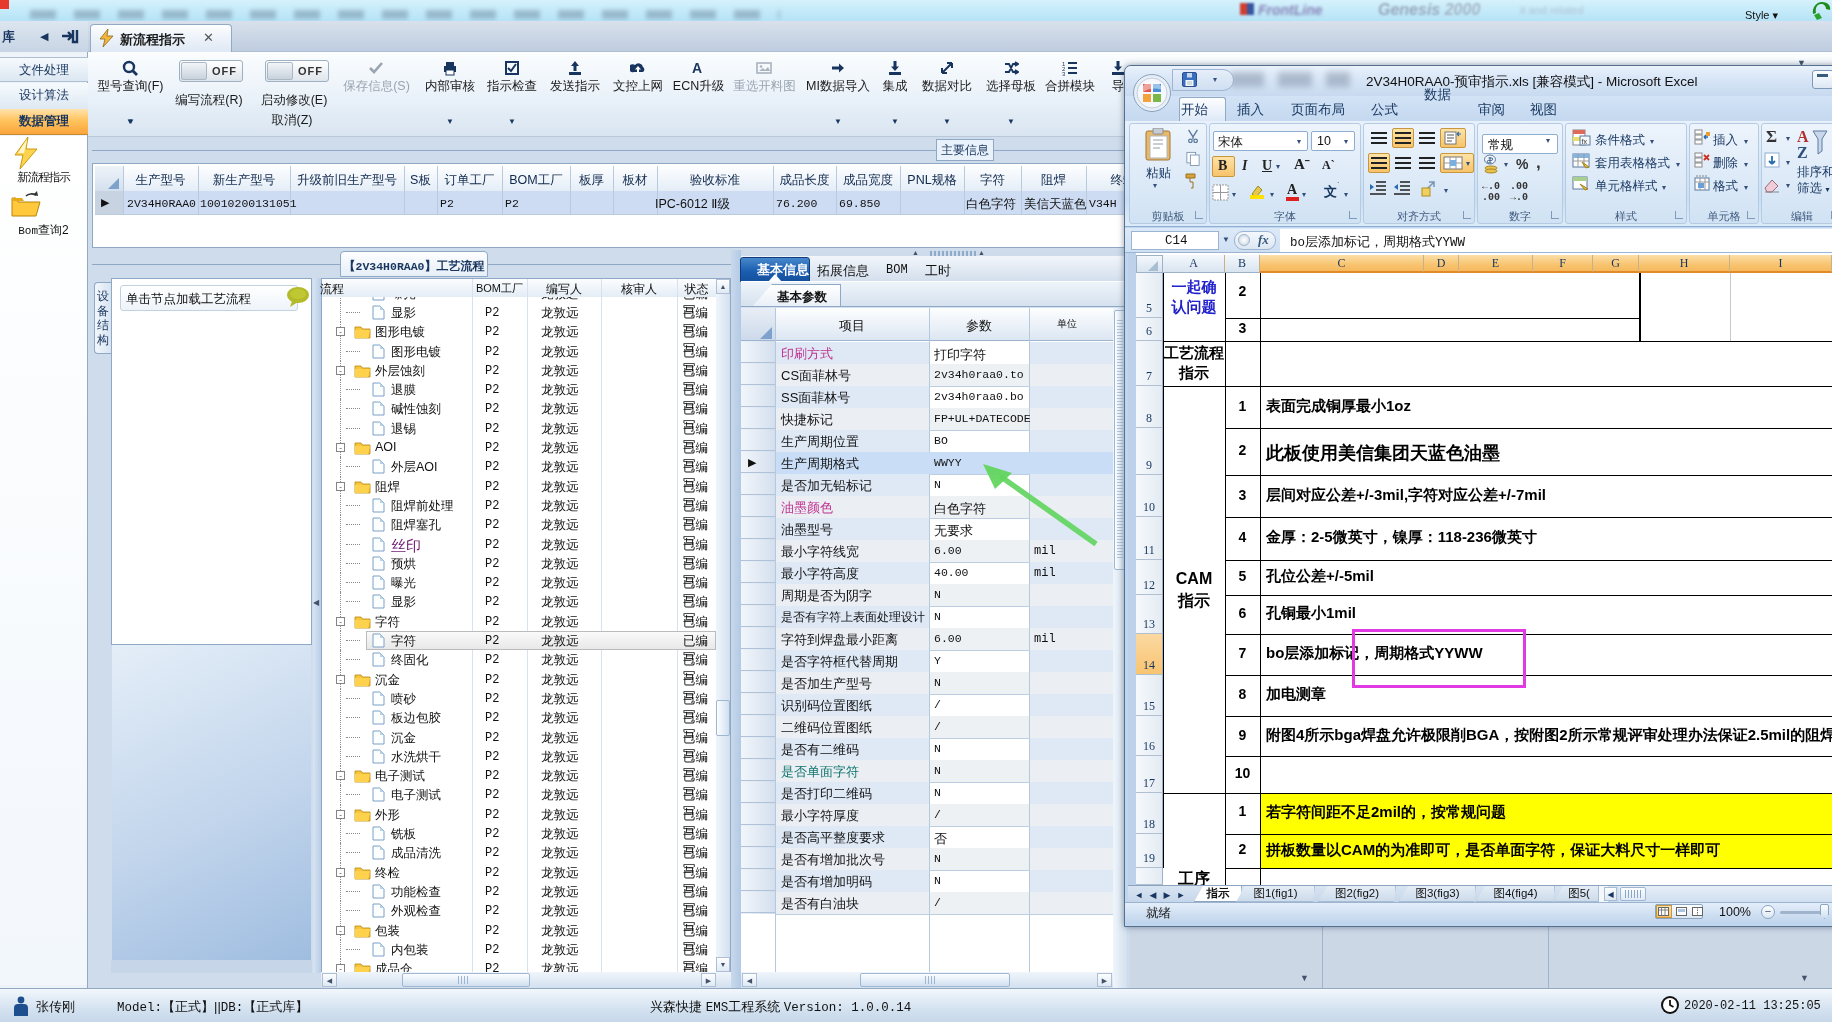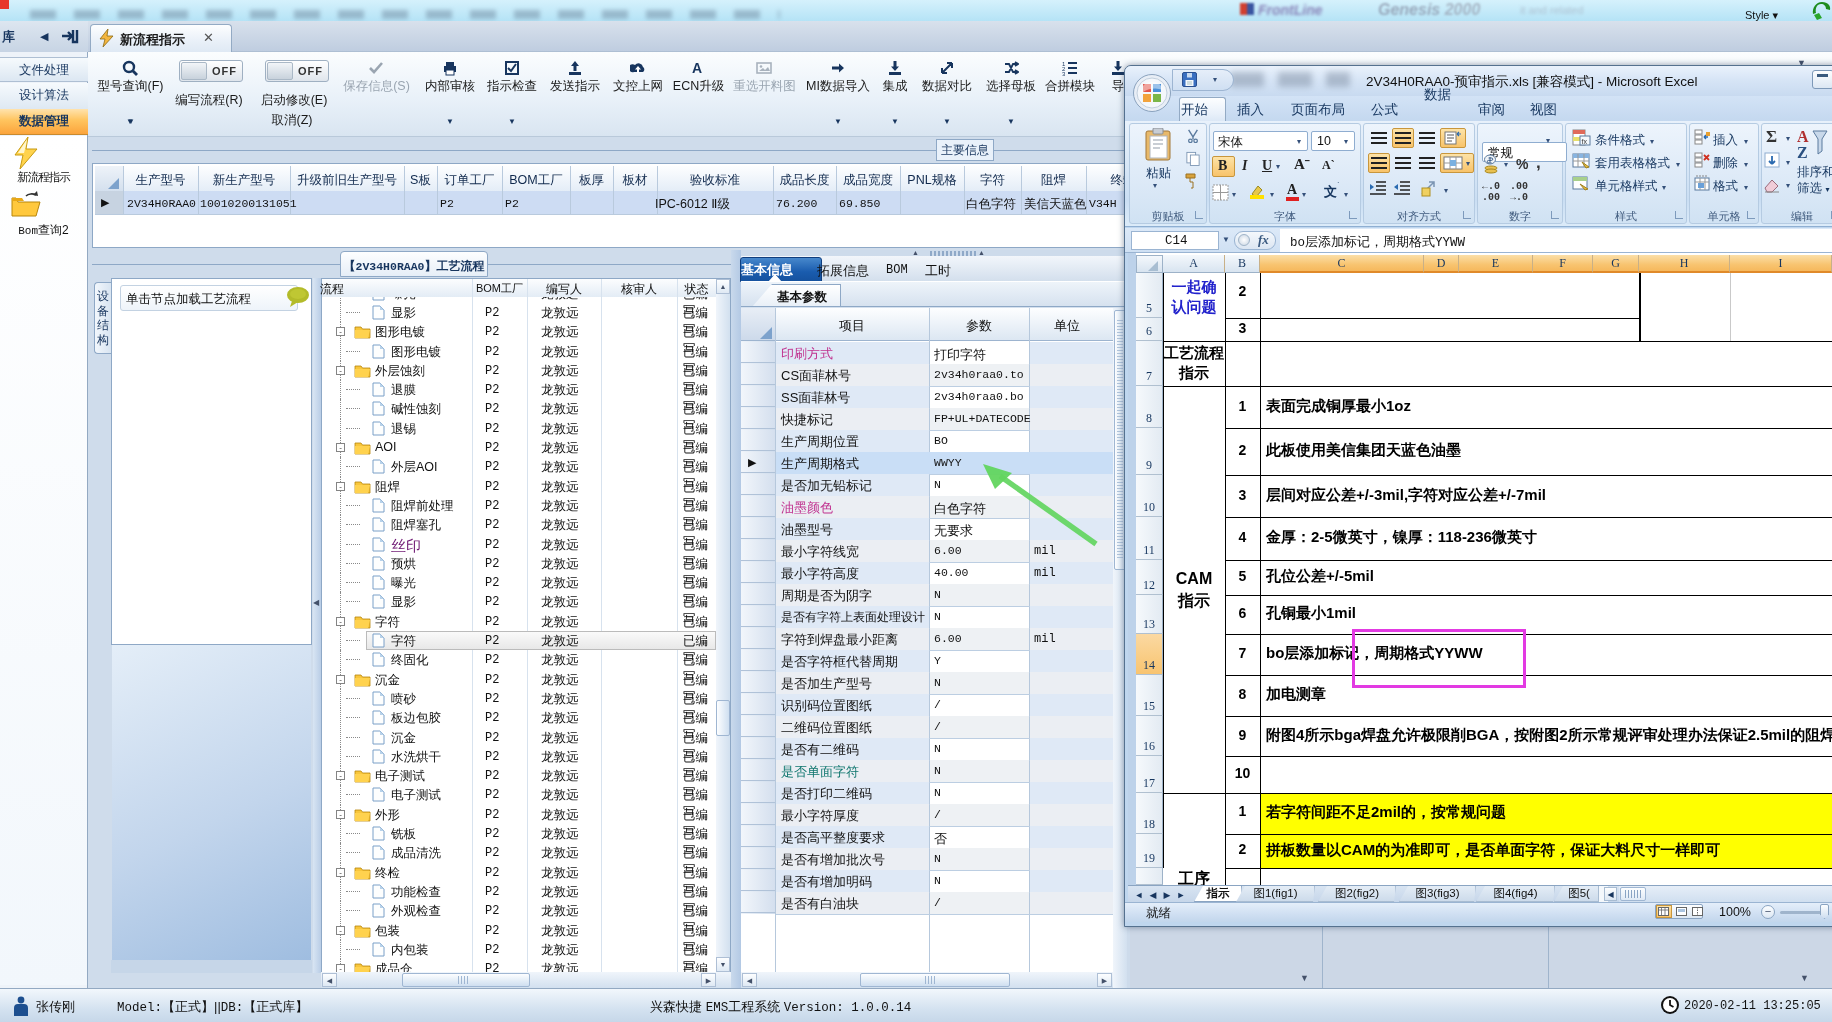--- a/index.html
+++ b/index.html
@@ -602,40 +602,40 @@
 <div class="ab" style="left:402px;top:973px;width:128px;height:14px;background:linear-gradient(#fdfeff,#cfdff0);border:1px solid #9fb6d2;border-radius:2px"></div>
 <div class="ab" style="left:458px;top:976px;width:12px;height:8px;background:repeating-linear-gradient(90deg,#9fb6d2 0 1px,rgba(0,0,0,0) 1px 3px)"></div>
 
 <div class="ab" style="left:731px;top:250px;width:10px;height:738px;background:linear-gradient(90deg,#c9d9ec,#b3c9e4)"></div>
 <div class="ab" style="left:741px;top:250px;width:389px;height:738px;background:#cddbeb"></div>
 <div class="ab" style="left:930px;top:251px;width:46px;height:5px;background:repeating-linear-gradient(90deg,#8fa9c8 0 2px,rgba(0,0,0,0) 2px 4px)"></div>
 <div class="ab" style="left:912px;top:249px;font-size:7px;color:#44516a">▲</div>
 <div class="ab" style="left:978px;top:249px;font-size:7px;color:#44516a">▲</div>
 
 <div class="ab" style="left:741px;top:256px;width:389px;height:26px;background:linear-gradient(#f2f6fb,#d2deec)"></div>
-<div class="ab" style="left:740px;top:257px;width:82px;height:25px;background:linear-gradient(#4788cc,#1a5cae 60%,#15529f);border:1px solid #0f3e7e;border-radius:3px 3px 0 0;text-align:left;font-size:13px;font-weight:bold;color:#fff;line-height:24px">基本信息</div>
+<div class="ab" style="left:740px;top:257px;width:70px;height:25px;background:linear-gradient(#4788cc,#1a5cae 60%,#15529f);border:1px solid #0f3e7e;border-radius:3px 3px 0 0;text-align:right;font-size:13px;font-weight:bold;color:#fff;line-height:24px">基本信息</div>
 <div class="ab" style="left:768px;top:274px;width:0;height:0;border-left:7px solid transparent;border-right:7px solid transparent;border-bottom:8px solid #fff"></div>
 <div class="ab" style="left:817px;top:262px;font-size:13px;color:#111">拓展信息</div>
 <div class="ab mono" style="left:886px;top:263px;font-size:12px;color:#111">BOM</div>
 <div class="ab" style="left:925px;top:262px;font-size:13px;color:#111">工时</div>
 <div class="ab" style="left:741px;top:281px;width:389px;height:1px;background:#fff"></div>
 <div class="ab" style="left:741px;top:282px;width:389px;height:26px;background:linear-gradient(#eef4fa,#d4e0ee)"></div>
 <div class="ab" style="left:752px;top:284px;width:89px;height:23px;background:linear-gradient(#ffffff,#e8eff7);border:1px solid #8ea8c6;border-bottom:none;clip-path:polygon(20px 0,100% 0,100% 100%,0 100%);"></div>
 <div class="ab" style="left:777px;top:289px;font-size:12.5px;font-weight:bold;color:#111">基本参数</div>
 <div class="ab" style="left:741px;top:306px;width:389px;height:1px;background:#8ea8c6"></div>
 
 <div class="ab" style="left:741px;top:308px;width:372px;height:666px;background:#fff"></div>
 <div class="ab" style="left:741px;top:341px;width:34px;height:573px;background:linear-gradient(90deg,#eef3f9,#cfdcec)"></div>
 
 <div class="ab" style="left:741px;top:308px;width:372px;height:33px;background:linear-gradient(#fdfeff,#dbe6f2)"></div>
 <div class="ab" style="left:741px;top:308px;width:34px;height:33px;background:linear-gradient(#e8eef6,#ccd9ea)"></div>
 <div class="ab" style="left:760px;top:327px;width:0;height:0;border-left:12px solid transparent;border-bottom:12px solid #7da2cc"></div>
 <div class="ab" style="left:775px;top:317px;width:154px;text-align:center;font-size:13px;color:#111">项目</div>
 <div class="ab" style="left:929px;top:317px;width:100px;text-align:center;font-size:13px;color:#111">参数</div>
-<div class="ab" style="left:1029px;top:317px;width:76px;text-align:center;font-size:13px;color:#111">单位</div>
+<div class="ab" style="left:1029px;top:317px;width:76px;text-align:center;font-size:10px;color:#111">单位</div>
 <div class="ab" style="left:741px;top:340px;width:372px;height:1px;background:#9db4cf"></div>
 <div class="ab" style="left:775px;top:308px;width:1px;height:666px;background:#b6c8dc"></div>
 <div class="ab" style="left:929px;top:308px;width:1px;height:666px;background:#b6c8dc"></div>
 <div class="ab" style="left:1029px;top:308px;width:1px;height:666px;background:#b6c8dc"></div>
 <div class="ab" style="left:741px;top:342px;width:34px;height:21px;border-bottom:1px solid #b0c2d8;background:linear-gradient(90deg,#f2f6fb,#d4dfee)"></div>
 <div class="ab" style="left:776px;top:342px;width:153px;height:22px;background:#dfe9f6"></div>
 <div class="ab" style="left:1030px;top:342px;width:83px;height:22px;background:#dfe9f6"></div>
 <div class="ab" style="left:781px;top:345px;font-size:13px;color:#c0318f;white-space:nowrap">印刷方式</div>
 <div class="ab " style="left:934px;top:346px;font-size:13px;color:#111;white-space:nowrap">打印字符</div>
 <div class="ab" style="left:776px;top:364px;width:337px;height:1px;background:#bccee2"></div>
@@ -977,21 +977,21 @@
 <svg class="ab" style="left:1392px;top:180px" width="20" height="16" viewBox="0 0 20 16">
     <path d="M8 2 h10 M8 6 h10 M8 10 h10 M2 14 h16" stroke="#222" stroke-width="1.6"></path>
     <path d="M6 4 l-4 3 l4 3 Z" fill="#2a6ab0"></path>
   </svg>
 <svg class="ab" style="left:1420px;top:180px" width="22" height="18" viewBox="0 0 22 18">
     <path d="M2 14 L14 2 M9 2 h5 v5" stroke="#7a94b2" stroke-width="1.5" fill="none"></path>
     <rect x="2" y="8" width="8" height="8" fill="#f0d060" stroke="#b09020"></rect>
   </svg>
 <div class="ab" style="left:1444px;top:186px;font-size:8px;color:#34507a">▾</div>
 
-<div class="ab" style="left:1482px;top:142px;width:85px;height:20px;background:#fff;border:1px solid #8fadd0;border-radius:2px;font-size:12.5px;color:#111;padding:2px 5px">常规</div>
+<div class="ab" style="left:1482px;top:134px;width:76px;height:20px;background:#fff;border:1px solid #8fadd0;border-radius:2px;font-size:12.5px;color:#111;padding:2px 5px">常规</div>
 <div class="ab" style="left:1546px;top:136px;font-size:8px;color:#34507a">▾</div>
 <svg class="ab" style="left:1482px;top:154px" width="22" height="20" viewBox="0 0 22 20">
     <ellipse cx="8" cy="5.5" rx="5.5" ry="4.5" fill="#f0f4f8" stroke="#5a7a9e"></ellipse>
     <path d="M8 3 v5 M6.5 4 h3 a1.2 1.2 0 0 1 0 2.4 h-3 a1.2 1.2 0 0 0 0 2.4 h3" stroke="#2a5080" stroke-width="0.9" fill="none"></path>
     <ellipse cx="9" cy="14" rx="6" ry="2" fill="#e8c050" stroke="#a88820"></ellipse>
     <ellipse cx="9" cy="17" rx="6" ry="2" fill="#e8c050" stroke="#a88820"></ellipse>
   </svg>
 <div class="ab" style="left:1504px;top:160px;font-size:8px;color:#34507a">▾</div>
 <div class="ab" style="left:1516px;top:156px;font-size:14px;font-weight:bold;color:#333">%</div>
 <div class="ab" style="left:1536px;top:153px;font-size:17px;font-weight:bold;color:#333">,</div>
@@ -1143,21 +1143,21 @@
 <div class="ab" style="left:1225px;top:529px;width:35px;text-align:center;font-size:14px;font-weight:bold">4</div>
 <div class="ab" style="left:1225px;top:568px;width:35px;text-align:center;font-size:14px;font-weight:bold">5</div>
 <div class="ab" style="left:1225px;top:605px;width:35px;text-align:center;font-size:14px;font-weight:bold">6</div>
 <div class="ab" style="left:1225px;top:645px;width:35px;text-align:center;font-size:14px;font-weight:bold">7</div>
 <div class="ab" style="left:1225px;top:686px;width:35px;text-align:center;font-size:14px;font-weight:bold">8</div>
 <div class="ab" style="left:1225px;top:727px;width:35px;text-align:center;font-size:14px;font-weight:bold">9</div>
 <div class="ab" style="left:1225px;top:765px;width:35px;text-align:center;font-size:14px;font-weight:bold">10</div>
 <div class="ab" style="left:1225px;top:803px;width:35px;text-align:center;font-size:14px;font-weight:bold">1</div>
 <div class="ab" style="left:1225px;top:841px;width:35px;text-align:center;font-size:14px;font-weight:bold">2</div>
 <div class="ab" style="left:1266px;top:397px;font-size:15px;font-weight:bold;color:#000;white-space:nowrap">表面完成铜厚最小1oz</div>
-<div class="ab" style="left:1266px;top:441px;font-size:15px;font-weight:bold;color:#000;white-space:nowrap">此板使用美信集团天蓝色油墨</div>
+<div class="ab" style="left:1266px;top:441px;font-size:18px;font-weight:bold;color:#000;white-space:nowrap">此板使用美信集团天蓝色油墨</div>
 <div class="ab" style="left:1266px;top:486px;font-size:15px;font-weight:bold;color:#000;white-space:nowrap">层间对应公差+/-3mil,字符对应公差+/-7mil</div>
 <div class="ab" style="left:1266px;top:528px;font-size:15px;font-weight:bold;color:#000;white-space:nowrap">金厚：2-5微英寸，镍厚：118-236微英寸</div>
 <div class="ab" style="left:1266px;top:567px;font-size:15px;font-weight:bold;color:#000;white-space:nowrap">孔位公差+/-5mil</div>
 <div class="ab" style="left:1266px;top:604px;font-size:15px;font-weight:bold;color:#000;white-space:nowrap">孔铜最小1mil</div>
 <div class="ab" style="left:1266px;top:644px;font-size:15px;font-weight:bold;color:#000;white-space:nowrap">bo层添加标记，周期格式YYWW</div>
 <div class="ab" style="left:1266px;top:685px;font-size:15px;font-weight:bold;color:#000;white-space:nowrap">加电测章</div>
 <div class="ab" style="left:1266px;top:726px;font-size:15px;font-weight:bold;color:#000;white-space:nowrap">附图4所示bga焊盘允许极限削BGA，按附图2所示常规评审处理办法保证2.5mil的阻焊桥制作</div>
 <div class="ab" style="left:1266px;top:803px;font-size:15px;font-weight:bold;color:#000;white-space:nowrap">若字符间距不足2mil的，按常规问题</div>
 <div class="ab" style="left:1266px;top:841px;font-size:15px;font-weight:bold;color:#000;white-space:nowrap">拼板数量以CAM的为准即可，是否单面字符，保证大料尺寸一样即可</div>
 <div class="ab" style="left:1352px;top:629px;width:174px;height:59px;border:3px solid #e23ae2;z-index:30"></div>

